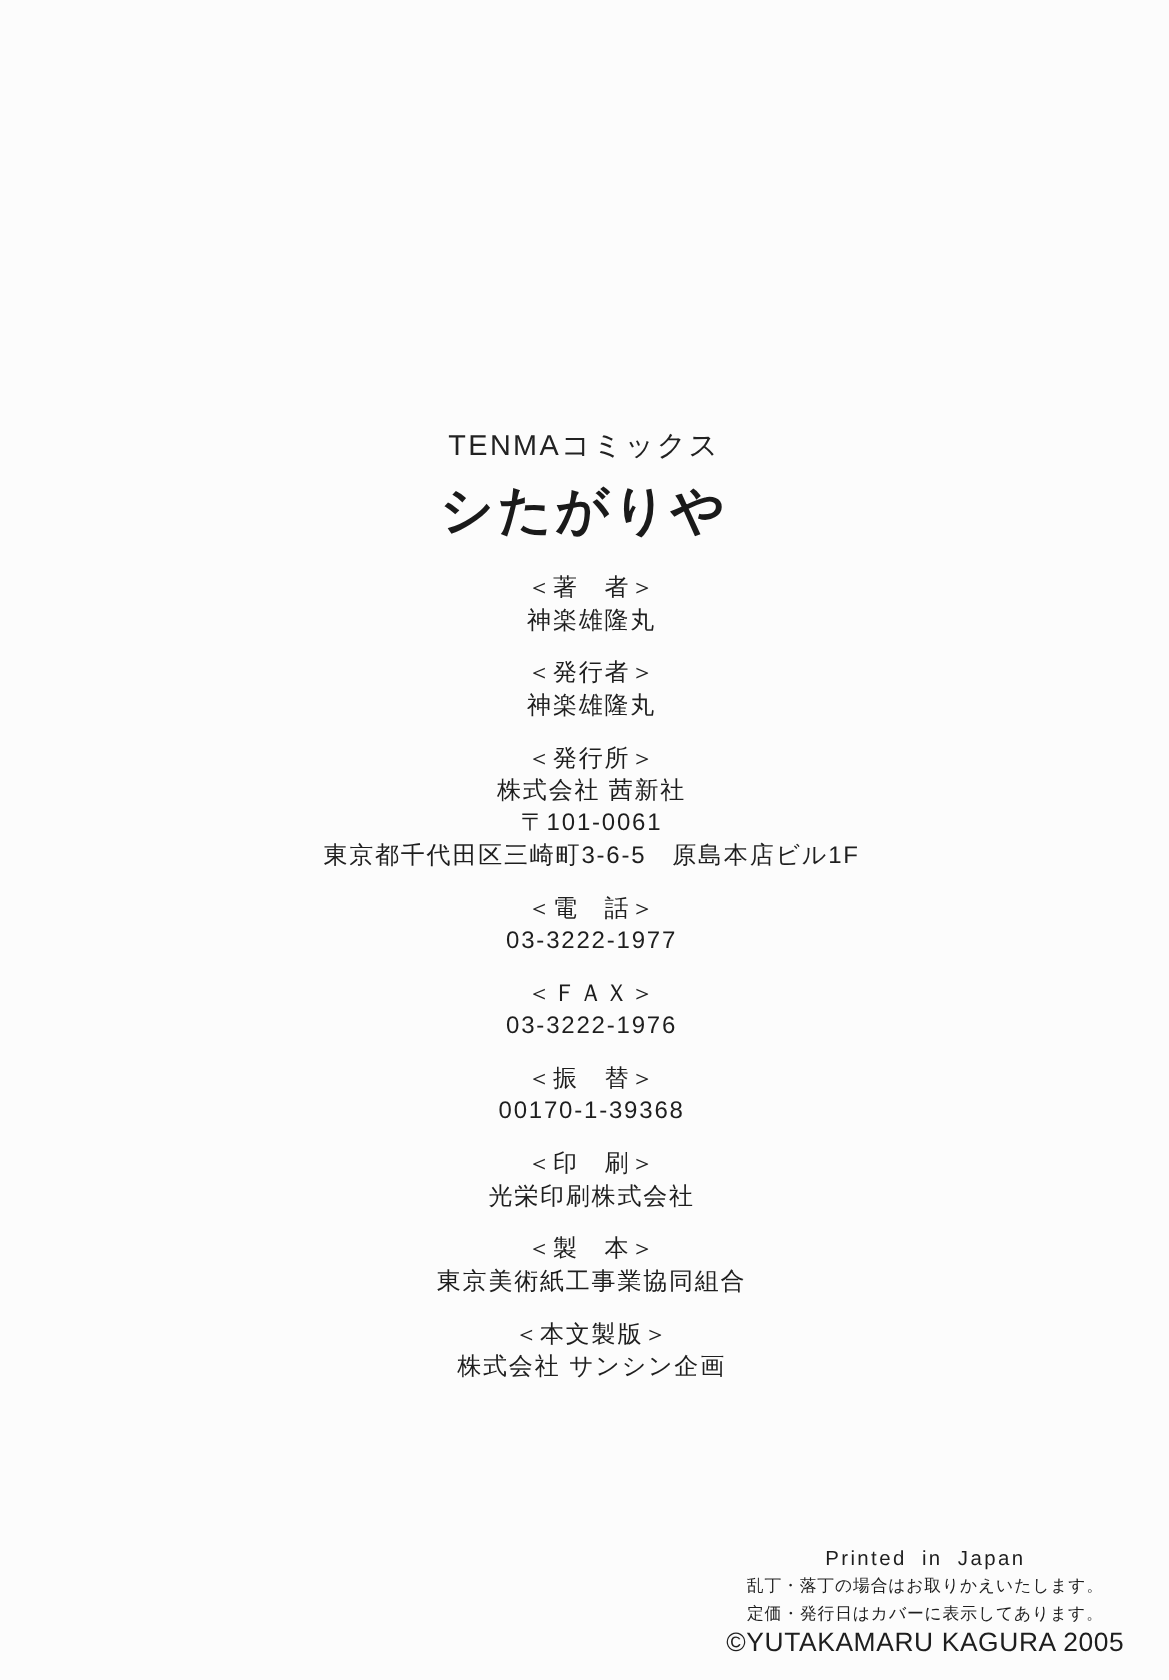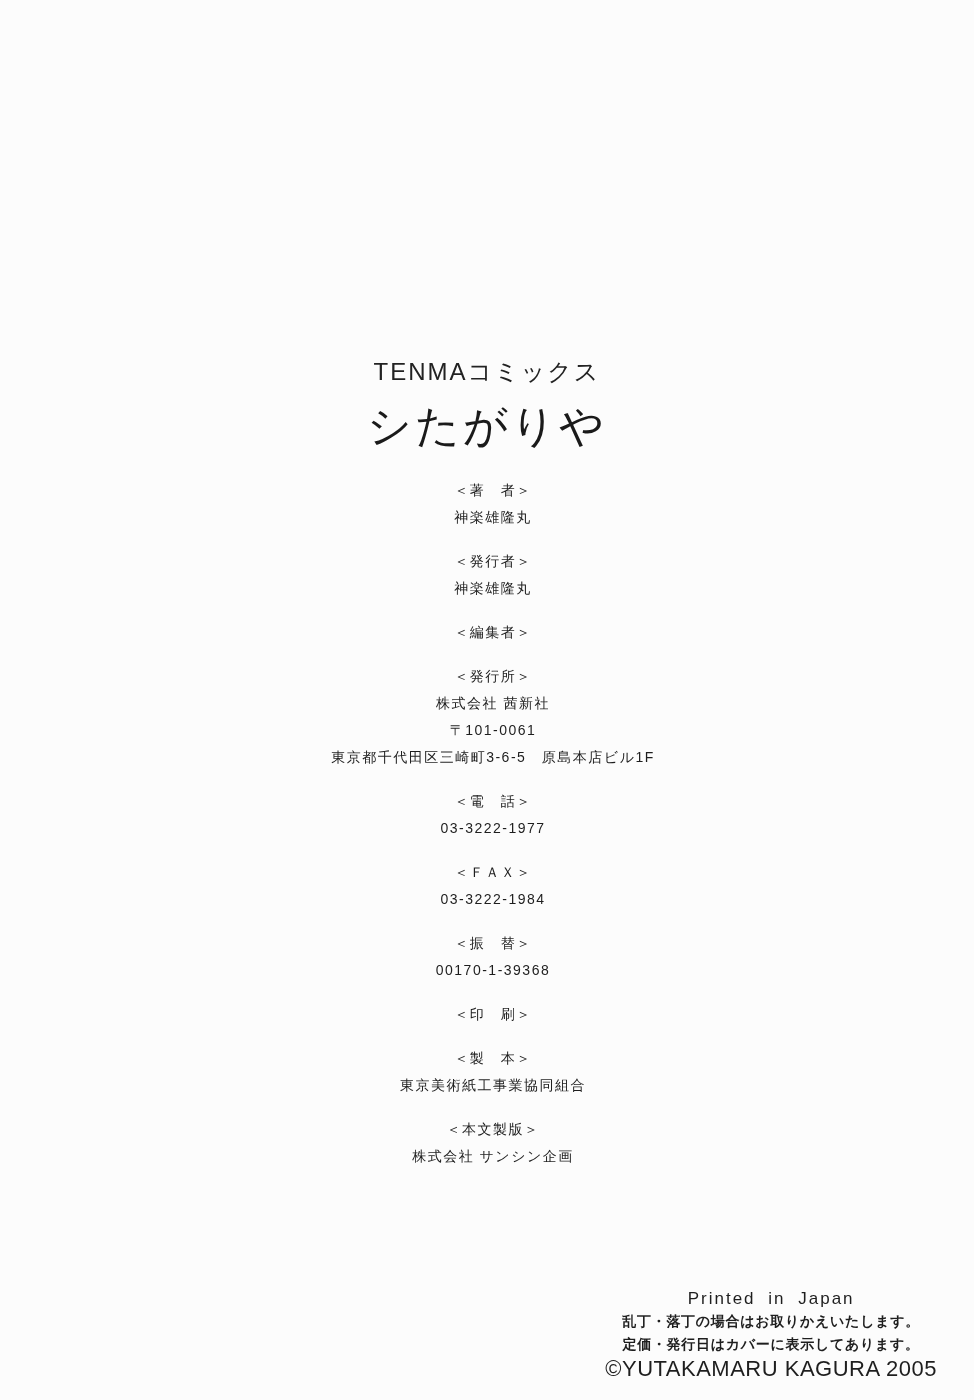--- a/index.html
+++ b/index.html
@@ -26,31 +26,31 @@
     font-size: 24px;
     line-height: 32px;
     letter-spacing: 2px;
     font-weight: 500;
     color: #222;
     margin-bottom: 12px;
   }
   .book-title {
     font-size: 44px;
     line-height: 52px;
-    font-weight: 400;
+    font-weight: 700;
     letter-spacing: 3px;
     color: #1a1a1a;
     margin-bottom: 25px;
   }
   .entry {
     margin-bottom: 17px;
   }
   .entry .label,
   .entry .line {
-    font-size: 14px;
+    font-size: 20px;
     line-height: 27px;
     letter-spacing: 1.5px;
     color: #1e1e1e;
     white-space: nowrap;
     margin-left: 12px;
   }
   .entry .label { font-weight: 500; }
   
   .imprint {
     position: absolute;
@@ -63,21 +63,21 @@
     font-size: 17px;
     line-height: 22px;
     letter-spacing: 2px;
     word-spacing: 6px;
     font-weight: 500;
   }
   .imprint .notice {
     font-size: 14px;
     line-height: 23px;
     letter-spacing: 0.7px;
-    font-weight: 700;
+    font-weight: 400;
   }
   .imprint .copyright {
     font-size: 22px;
     line-height: 25px;
     letter-spacing: 0.5px;
     font-weight: 500;
   }
 </style>
 </head>
 <body>
@@ -93,47 +93,47 @@
       <div class="label">＜著　者＞</div>
       <div class="line">神楽雄隆丸</div>
     </div>
 
     <div class="entry">
       <div class="label">＜発行者＞</div>
       <div class="line">神楽雄隆丸</div>
     </div>
 
     <div class="entry">
-      <div class="label">＜編集者＞</div>
     </div>
 
     <div class="entry">
       <div class="label">＜発行所＞</div>
       <div class="line">株式会社 茜新社</div>
       <div class="line">〒101-0061</div>
       <div class="line">東京都千代田区三崎町3-6-5　原島本店ビル1F</div>
     </div>
 
     <div class="entry">
       <div class="label">＜電　話＞</div>
       <div class="line">03-3222-1977</div>
     </div>
 
     <div class="entry">
       <div class="label">＜ＦＡＸ＞</div>
-      <div class="line">03-3222-1984</div>
+      <div class="line">03-3222-1976</div>
     </div>
 
     <div class="entry">
       <div class="label">＜振　替＞</div>
       <div class="line">00170-1-39368</div>
     </div>
 
     <div class="entry">
       <div class="label">＜印　刷＞</div>
+      <div class="line">光栄印刷株式会社</div>
     </div>
 
     <div class="entry">
       <div class="label">＜製　本＞</div>
       <div class="line">東京美術紙工事業協同組合</div>
     </div>
 
     <div class="entry">
       <div class="label">＜本文製版＞</div>
       <div class="line">株式会社 サンシン企画</div>

